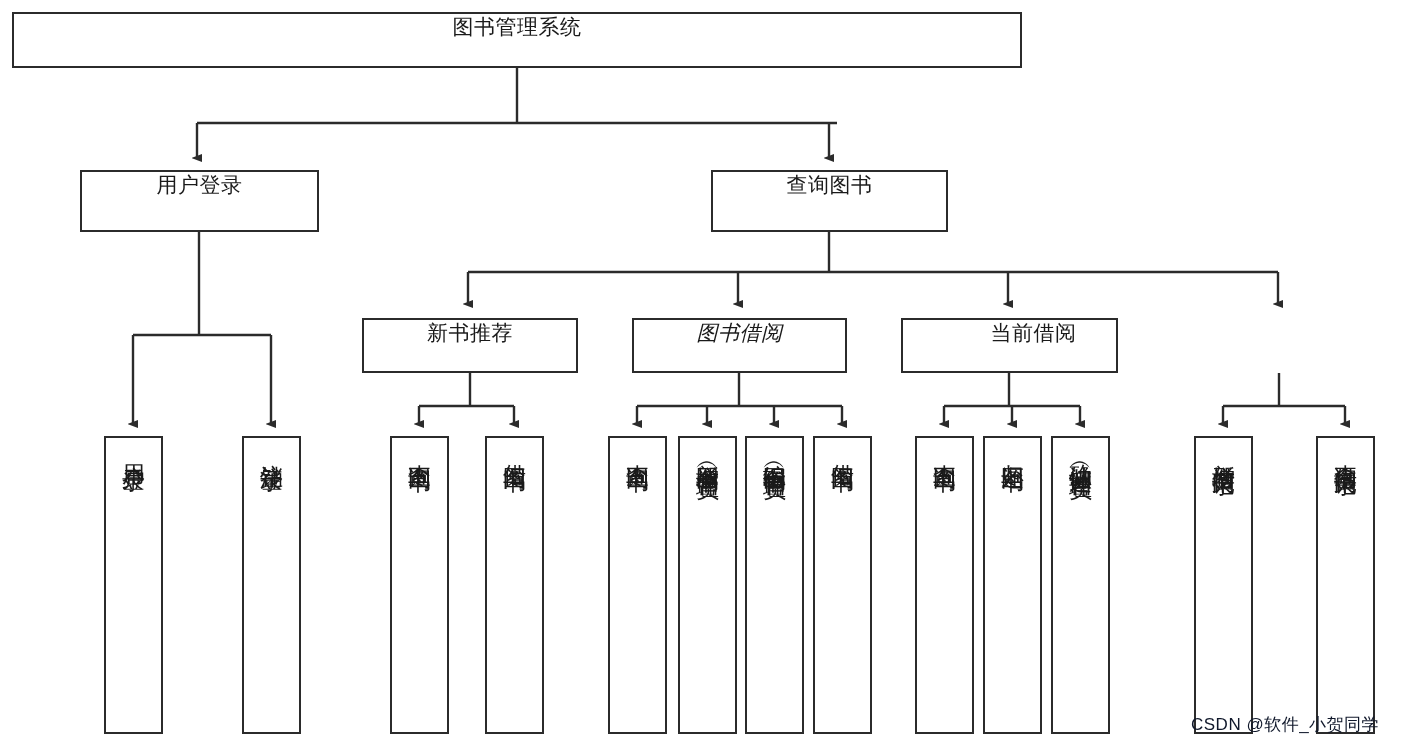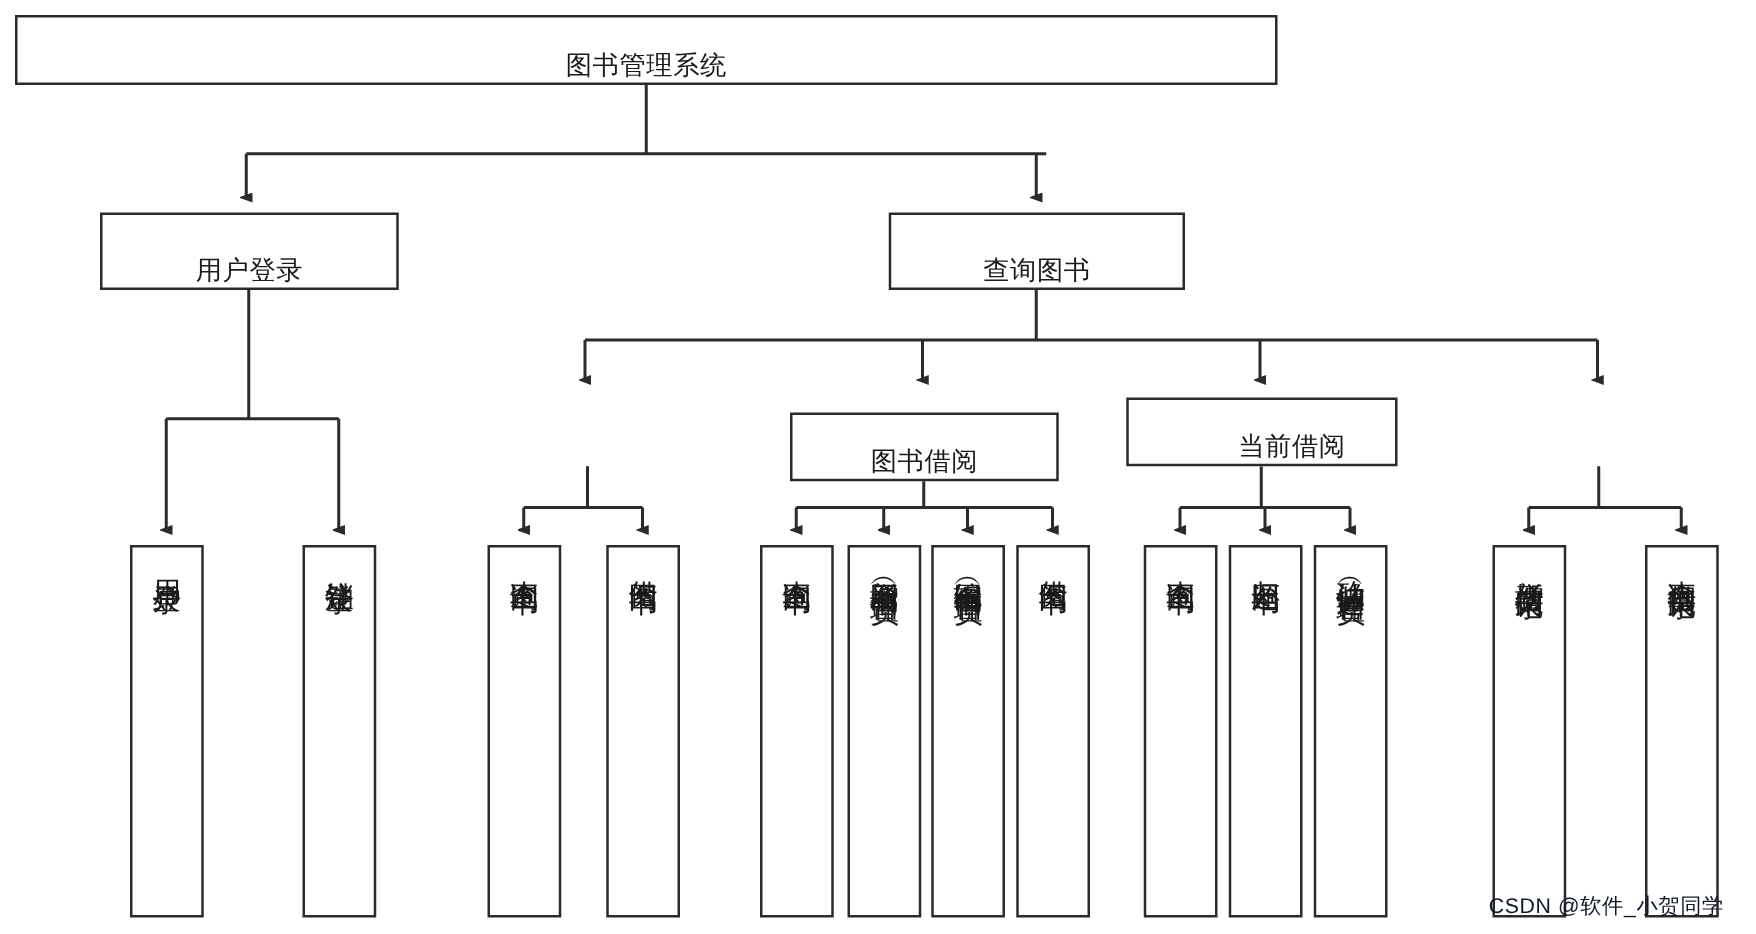--- a/index.html
+++ b/index.html
@@ -24,21 +24,21 @@
     width: 1405px;
     height: 747px;
     pointer-events: none;
   }
   .node {
     position: absolute;
     box-sizing: border-box;
     background: #ffffff;
     border: 2px solid #2b2b2b;
     display: flex;
-    align-items: flex-end;
+    align-items: flex-start;
     justify-content: center;
     color: #1a1a1a;
   }
   .node .label {
     display: block;
     text-align: center;
     line-height: 1.22;
     white-space: nowrap;
   }
   
@@ -127,21 +127,24 @@
     <span class="label">图书管理系统</span>
   </div>
 
   <div class="node horiz" style="left:80px; top:170px; width:239px; height:62px;">
     <span class="label">用户登录</span>
   </div>
   <div class="node horiz" style="left:711px; top:170px; width:237px; height:62px;">
     <span class="label">查询图书</span>
   </div>
 
-  <div class="node horiz" style="left:632px; top:330px; width:215px; height:55px;">
+  <div class="node horiz" style="left:362px; top:318px; width:216px; height:55px;">
+    <span class="label">新书推荐</span>
+  </div>
+  <div class="node horiz" style="left:632px; top:318px; width:215px; height:55px;font-style:italic;">
     <span class="label">图书借阅</span>
   </div>
   <div class="node horiz" style="left:901px; top:318px; width:217px; height:55px;padding-left:48px;">
     <span class="label">当前借阅</span>
   </div>
 
   <div class="node vert" style="left:104px; top:436px; width:59px; height:298px;">
     <span class="label">用户登录</span>
   </div>
   <div class="node vert" style="left:242px; top:436px; width:59px; height:298px;">

